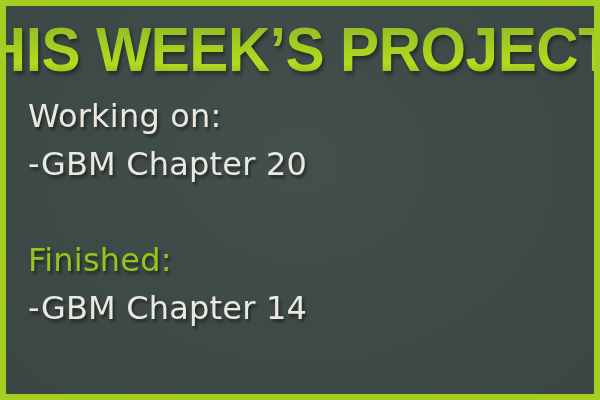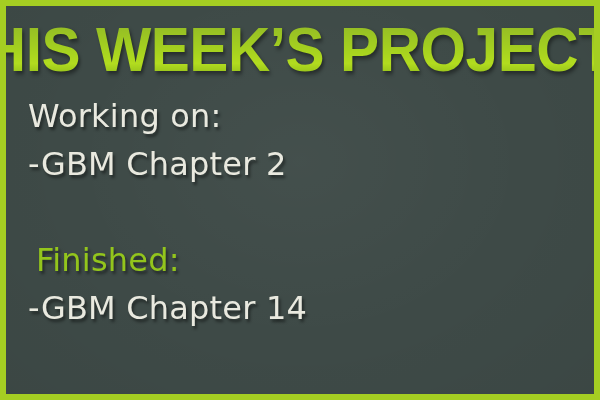--- a/index.html
+++ b/index.html
@@ -74,40 +74,40 @@
     font-family: "DejaVu Sans", sans-serif;
     font-weight: normal;
     font-size: 32px;
     line-height: 48px;
     letter-spacing: 0.2px;
     white-space: nowrap;
     text-shadow: 2px 3px 3px rgba(0,0,0,0.45);
   }
 
   .line.cream { color: #e9e9df; }
-  .line.green { color: #93c51c; margin-left: 8px; }
+  .line.green { color: #93c51c; }
 
   .spacer-line {
     height: 48px;
   }
 </style>
 </head>
 <body>
 
 <div id="poster">
 
   <div class="title-wrap">
     <span class="poster-title">THIS WEEK’S PROJECTS</span>
   </div>
 
   <div class="body-block">
 
     <div class="line cream">Working on:</div>
 
-    <div class="line cream">-GBM Chapter 2</div>
+    <div class="line cream">-GBM Chapter 20</div>
 
     <div class="spacer-line"></div>
 
     <div class="line green">Finished:</div>
 
     <div class="line cream">-GBM Chapter 14</div>
 
   </div>
 
 </div>

